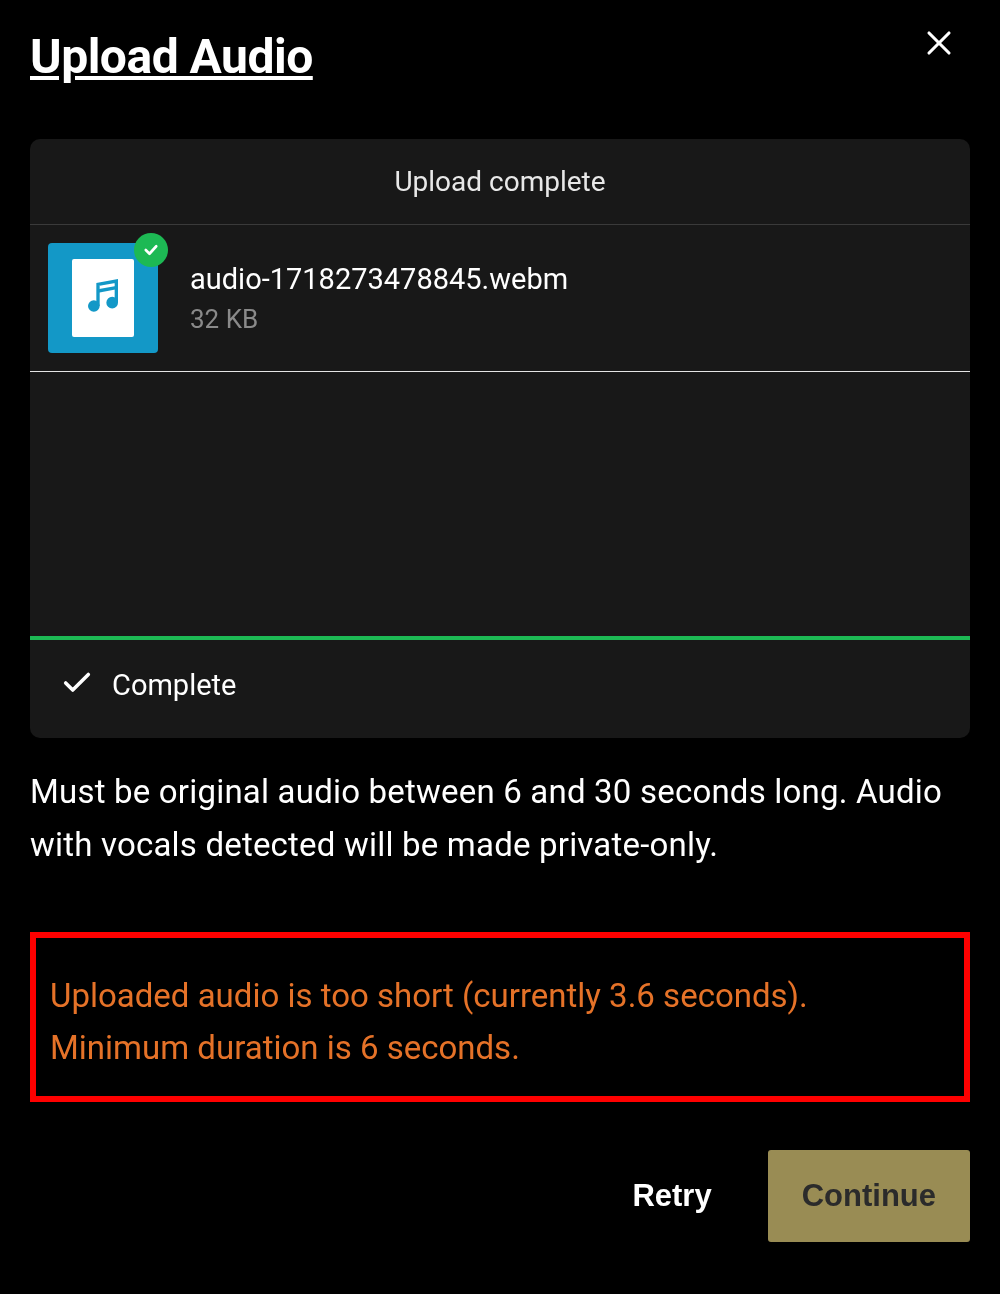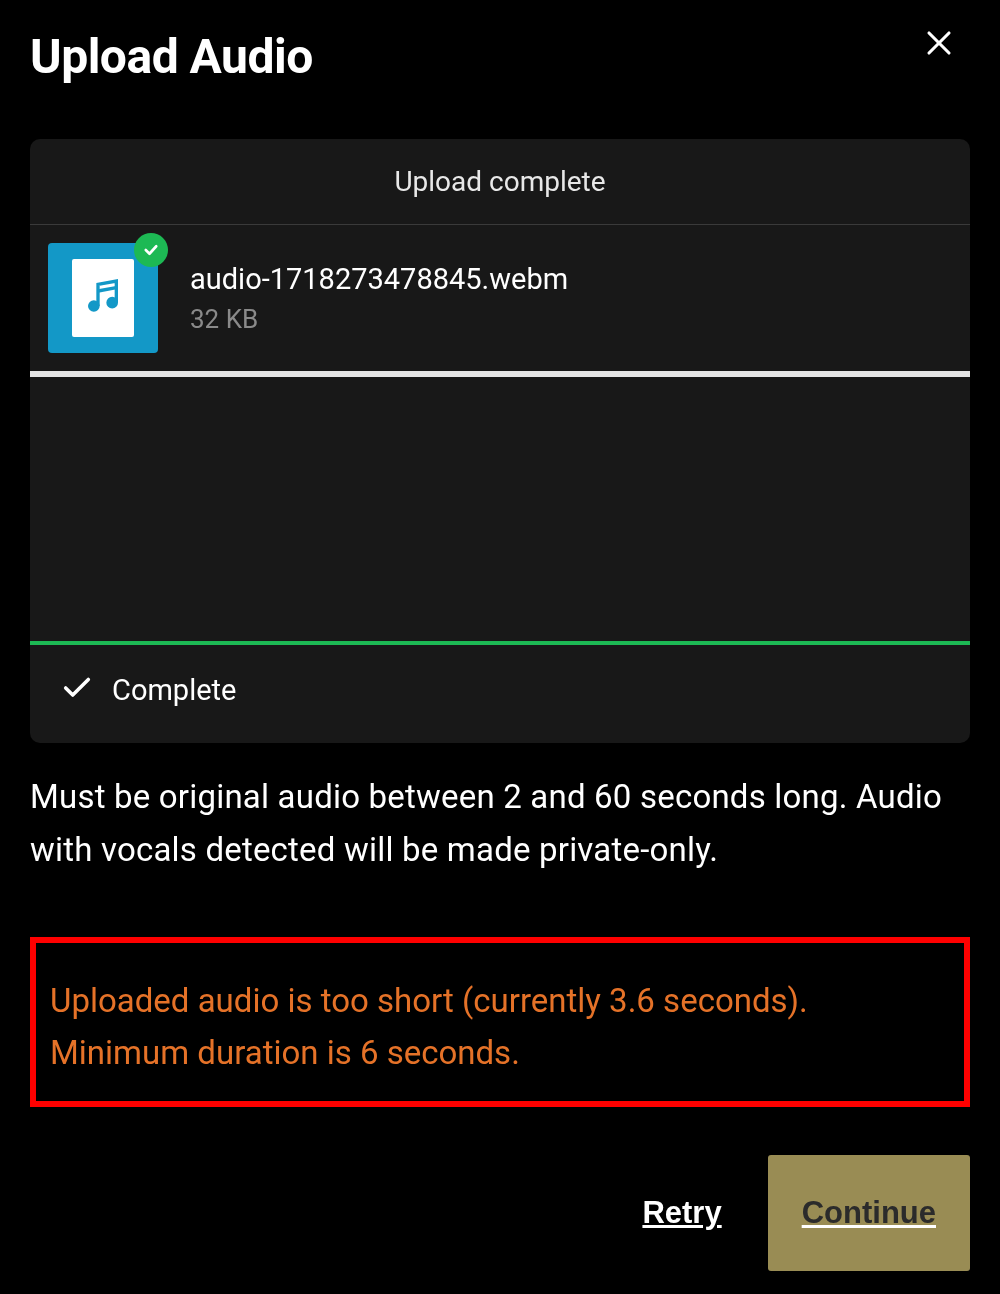--- a/index.html
+++ b/index.html
@@ -23,20 +23,21 @@
       display: flex;
       justify-content: space-between;
       align-items: flex-start;
       margin-bottom: 54px;
     }
     .title {
       font-size: 48px;
       font-weight: 700;
       color: #fff;
       letter-spacing: -0.5px;
+      text-decoration: underline;
     }
     .close-btn {
       background: none;
       border: none;
       cursor: pointer;
       padding: 6px;
       margin-right: 10px;
       margin-top: -6px;
     }
     .close-btn svg {
@@ -52,21 +53,21 @@
       text-align: center;
       padding: 26px 16px;
       font-size: 28px;
       color: #e8e8e8;
       border-bottom: 1px solid #3a3a3a;
     }
     .file-row {
       display: flex;
       align-items: center;
       padding: 18px 18px;
-      border-bottom: 6px solid #e5e5e5;
+      border-bottom: 1px solid #e5e5e5;
     }
     .file-icon-wrap {
       position: relative;
       width: 110px;
       height: 110px;
       background: #1398c7;
       border-radius: 4px;
       display: flex;
       align-items: center;
       justify-content: center;
@@ -146,41 +147,40 @@
     }
     .error-text {
       font-size: 33px;
       color: #e57228;
       line-height: 1.58;
     }
     .footer-buttons {
       display: flex;
       justify-content: flex-end;
       align-items: center;
-      gap: 16px;
+      gap: 26px;
       margin-top: 48px;
-      text-decoration: underline;
     }
     .retry-btn {
       background: none;
       border: none;
       color: #fff;
       font-size: 31px;
       font-weight: 700;
       cursor: pointer;
       padding: 18px 30px;
     }
     .continue-btn {
       background: #998c54;
       border: none;
       color: #2b2b2b;
       font-size: 31px;
       font-weight: 700;
       cursor: pointer;
-      padding: 40px 34px;
+      padding: 28px 34px;
       border-radius: 3px;
       text-align: center;
     }
   </style>
 </head>
 <body>
 
 <div class="modal">
 
   <div class="header">
@@ -227,21 +227,21 @@
     <div class="complete-row">
       <span>
         <svg viewBox="0 0 24 24" fill="none" stroke="#fff" stroke-width="2.5" stroke-linecap="round" stroke-linejoin="round">
           <polyline points="4,12 9,17 20,6"></polyline>
         </svg>
       </span>
       <span class="complete-label">Complete</span>
     </div>
   </div>
 
-  <p class="info-text">Must be original audio between 2 and 60 seconds long. Audio with vocals detected will be made private-only.</p>
+  <p class="info-text">Must be original audio between 6 and 30 seconds long. Audio with vocals detected will be made private-only.</p>
 
   <div class="error-box">
     <p class="error-text">Uploaded audio is too short (currently 3.6 seconds). Minimum duration is 6 seconds.</p>
   </div>
 
   <div class="footer-buttons">
     <button class="retry-btn">Retry</button>
     <button class="continue-btn">Continue</button>
   </div>
 

